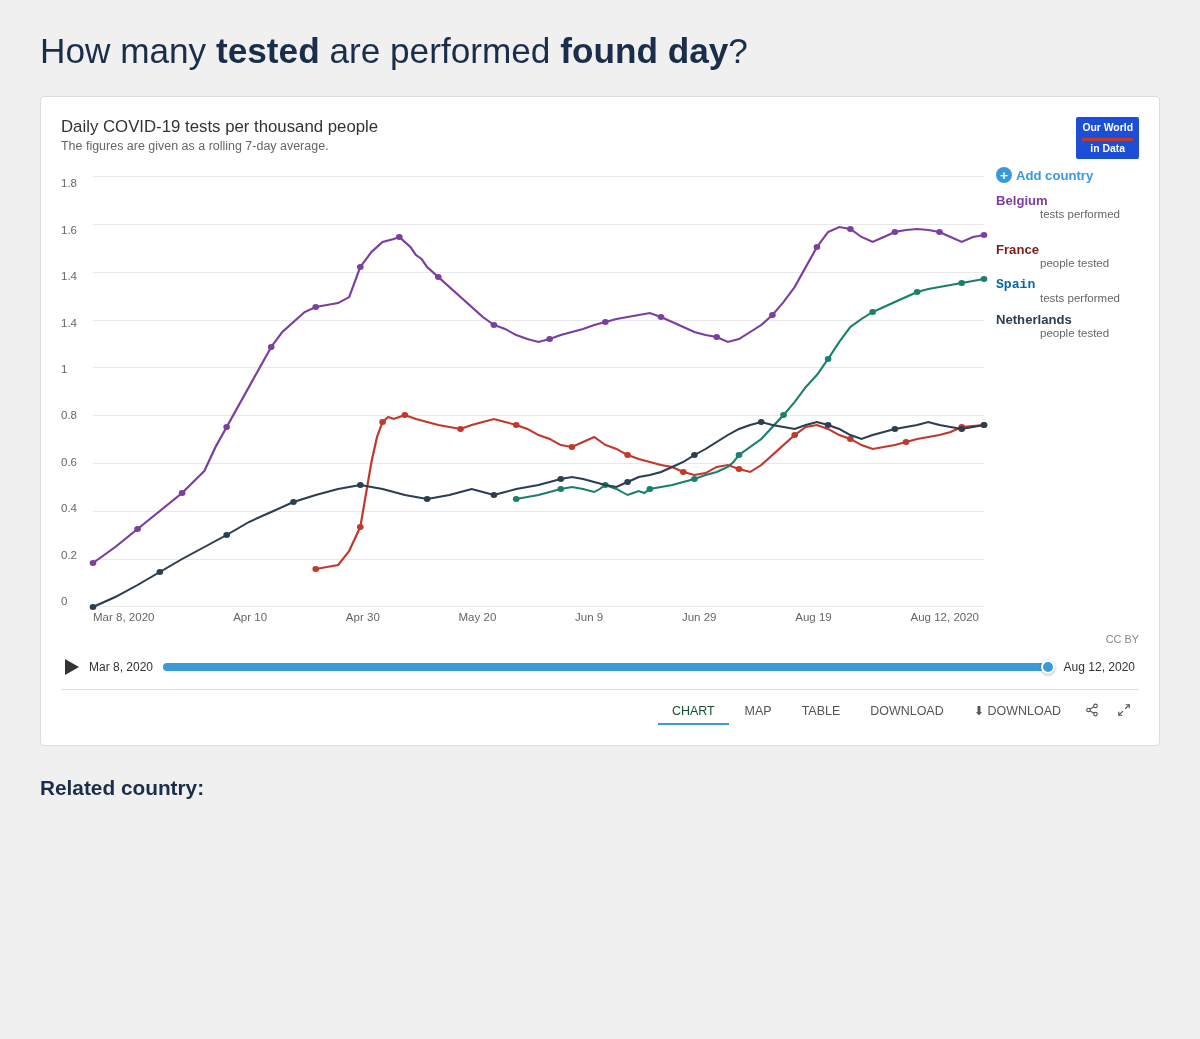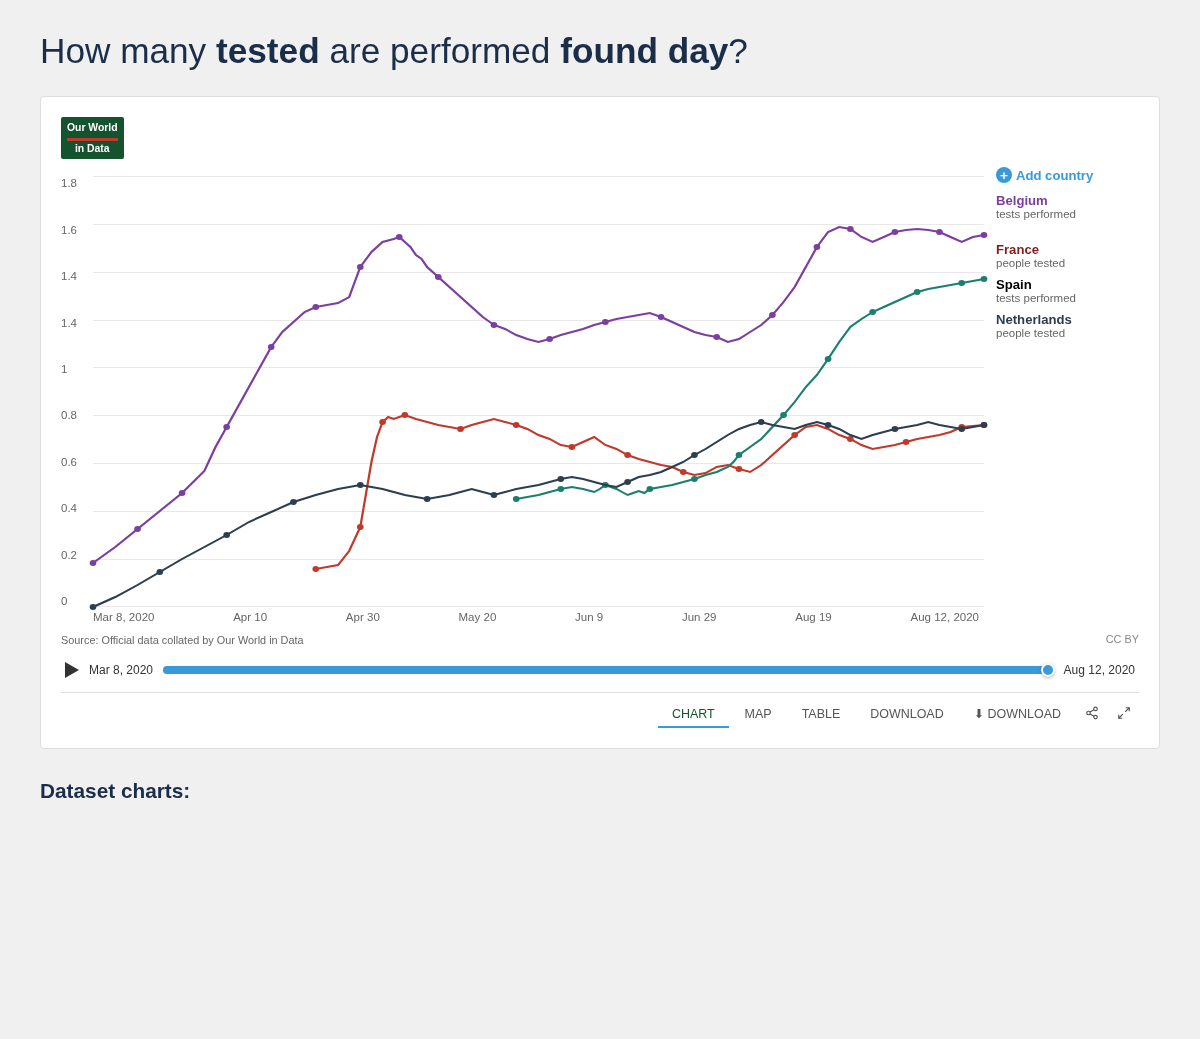--- a/index.html
+++ b/index.html
@@ -35,21 +35,21 @@
       font-size: 1.05rem;
       color: #333;
       font-weight: 400;
     }
     .chart-subtitle {
       font-size: 0.78rem;
       color: #666;
       margin-top: 2px;
     }
     .owid-logo {
-      background: #14532d;
+      background: #1d4ed8;
       color: #fff;
       font-size: 0.65rem;
       padding: 4px 6px;
       line-height: 1.3;
       text-align: center;
       font-weight: 600;
       border-radius: 2px;
       min-width: 60px;
     }
     .owid-logo .red-bar {
@@ -118,20 +118,21 @@
       font-weight: 700;
     }
     .legend-item { margin-bottom: 8px; }
     .legend-country {
       font-weight: 700;
       font-size: 0.82rem;
     }
     .legend-detail {
       font-size: 0.72rem;
       color: #666;
+      margin-left: 44px;
     }
     .x-axis {
       display: flex;
       justify-content: space-between;
       font-size: 0.72rem;
       color: #666;
       margin-top: 4px;
       padding-left: 32px;
       padding-right: 160px;
     }
@@ -238,20 +239,24 @@
   </style>
 </head>
 <body>
 
 <h1 class="page-title">
   How many <strong>tested</strong> are performed <strong>found day</strong>?
 </h1>
 
 <div class="chart-container">
   <div class="chart-header">
+    <div class="chart-title-block">
+      <div class="chart-title">Daily COVID-19 tests per thousand people</div>
+      <div class="chart-subtitle">The figures are given as a rolling 7-day average.</div>
+    </div>
     <div class="owid-logo">
       <span>Our World</span><br>
       <span class="red-bar"></span>
       <span>in Data</span>
     </div>
   </div>
 
   <div style="display:flex; position:relative;">
     <div class="chart-area" style="flex:1;">
       <div class="y-axis">
@@ -402,21 +407,21 @@
       <div class="legend-item">
         <div class="legend-country" style="color:#7b3fa0;">Belgium</div>
         <div class="legend-detail">tests performed</div>
       </div>
       <br>
       <div class="legend-item">
         <div class="legend-country" style="color:#7f1d1d;">France</div>
         <div class="legend-detail">people tested</div>
       </div>
       <div class="legend-item">
-        <div class="legend-country" style="color:#000000;">Spain</div>
+        <div class="legend-country" style="color:#0369a1;font-family:Liberation Mono, monospace;">Spain</div>
         <div class="legend-detail">tests performed</div>
       </div>
       <div class="legend-item">
         <div class="legend-country" style="color:#2c3e50;">Netherlands</div>
         <div class="legend-detail">people tested</div>
       </div>
     </div>
   </div>
 
   <div class="x-axis">
@@ -425,21 +430,20 @@
     <span>Apr 30</span>
     <span>May 20</span>
     <span>Jun 9</span>
     <span>Jun 29</span>
     <span>Aug 19</span>
     <span>Aug 12, 2020</span>
   </div>
 
   <div class="chart-footer">
     <div class="source-text">
-      <div>Source: Official data collated by Our World in Data</div>
     </div>
     <div class="cc">CC BY</div>
   </div>
 
   <div class="timeline-row">
     <div class="play-btn"></div>
     <span class="timeline-label">Mar 8, 2020</span>
     <div class="timeline-bar-wrap">
       <div class="timeline-fill"></div>
       <div class="timeline-handle"></div>
@@ -466,13 +470,13 @@
       <svg width="14" height="14" viewBox="0 0 24 24" fill="none" stroke="#555" stroke-width="2">
           <polyline points="15 3 21 3 21 9"></polyline>
           <polyline points="9 21 3 21 3 15"></polyline>
           <line x1="21" y1="3" x2="14" y2="10"></line>
           <line x1="3" y1="21" x2="10" y2="14"></line>
         </svg>
     </button>
   </div>
 </div>
 
-<div class="related-title">Dataset charts:</div>
+<div class="related-title">Related country:</div>
 
 </body></html>

